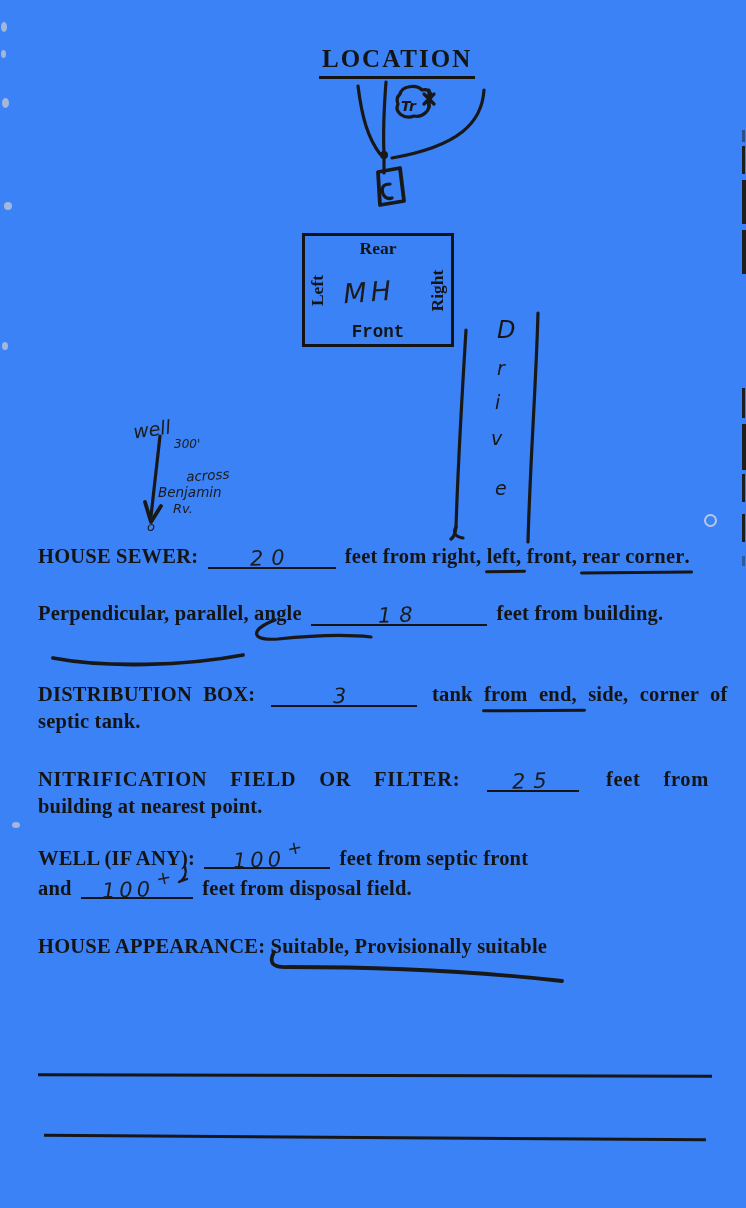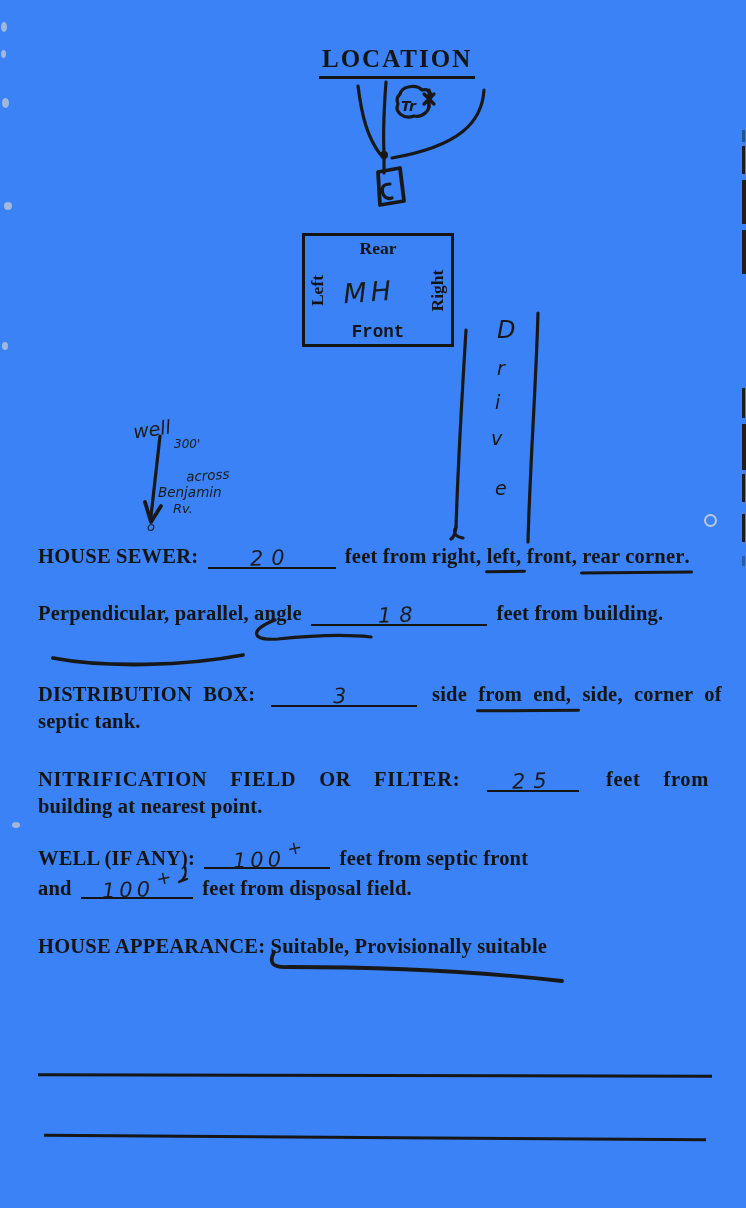--- a/index.html
+++ b/index.html
@@ -151,21 +151,21 @@
     <path d="M30,4 C4,14 6,25 33,23 C62,20 98,18 126,21"></path>
   </svg>
   <svg class="ink" style="left:45px; top:650px;" width="210" height="22" viewBox="0 0 210 22">
     <path class="fat" d="M8,8 C60,18 140,16 198,5"></path>
   </svg>
 
   <div class="section" style="top:681px;">
     <div class="line just-db">
       <span>DISTRIBUTION BOX:</span>
       <span class="blank w-db"><span class="hw val">3</span></span>
-      <span>side</span>
+      <span>tank</span>
       <span class="hand-ul ul-long">from end,</span>
       <span>side, corner of</span>
     </div>
     <div class="line">septic tank.</div>
   </div>
 
   <div class="section" style="top:766px;">
     <div class="line just-nf">
       <span>NITRIFICATION FIELD OR FILTER:</span>
       <span class="blank w-nf"><span class="hw val">25</span></span>

